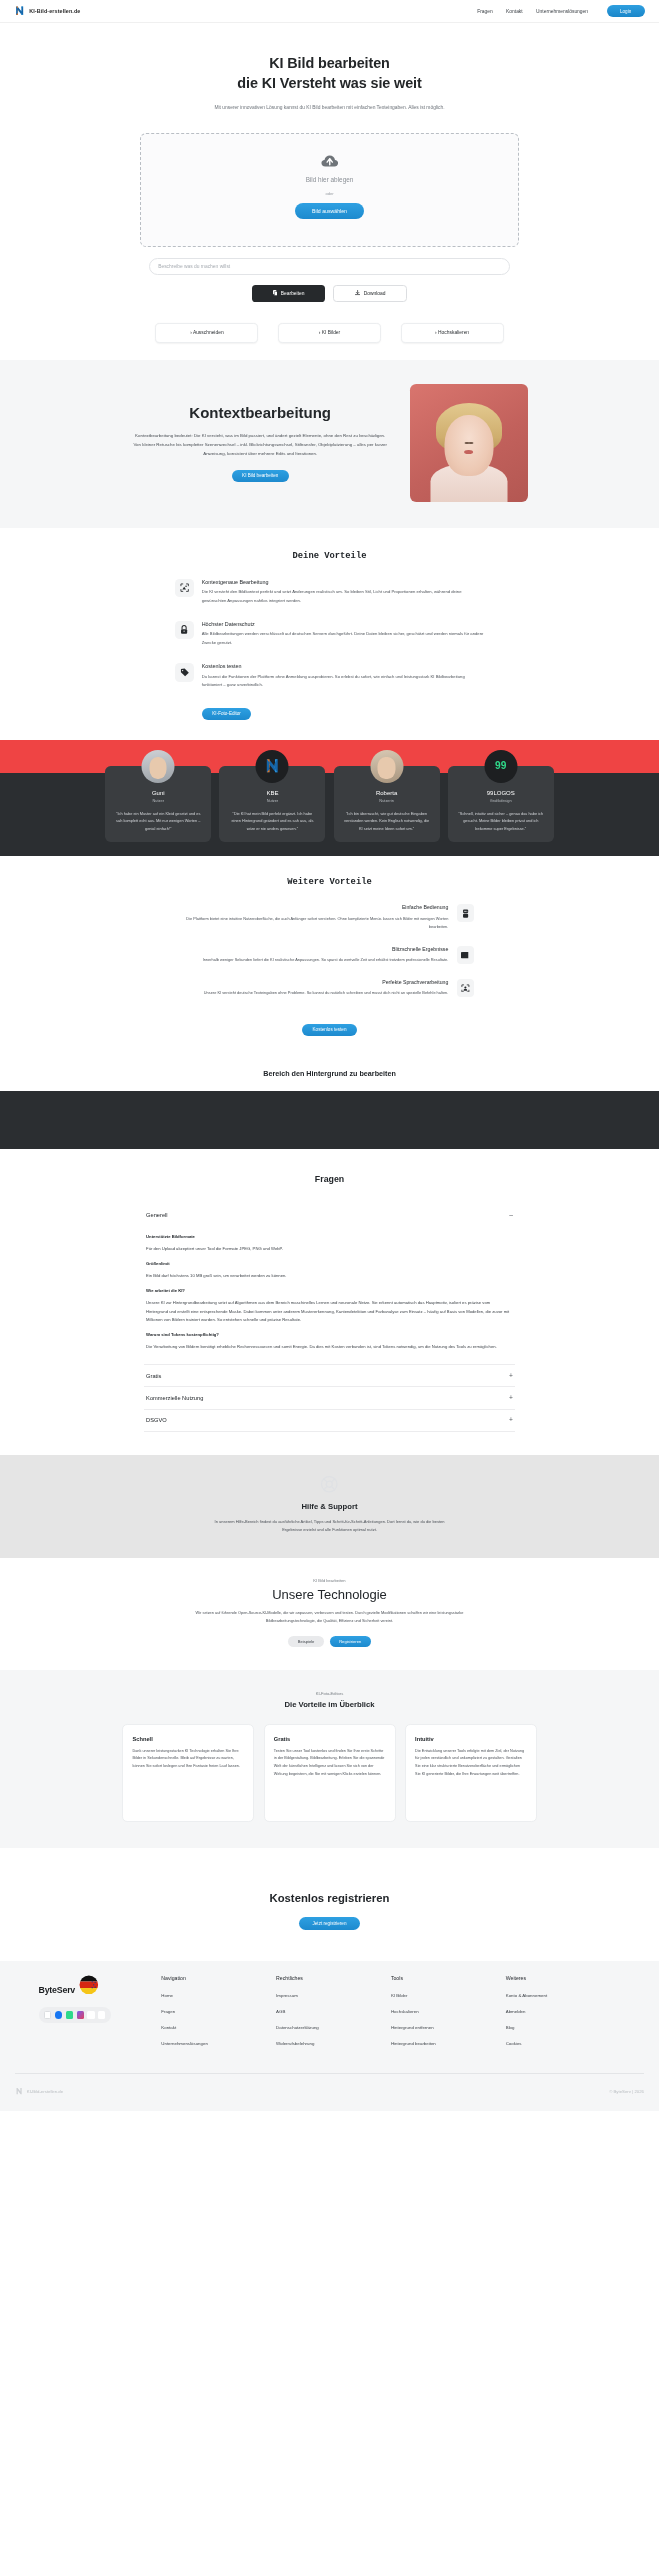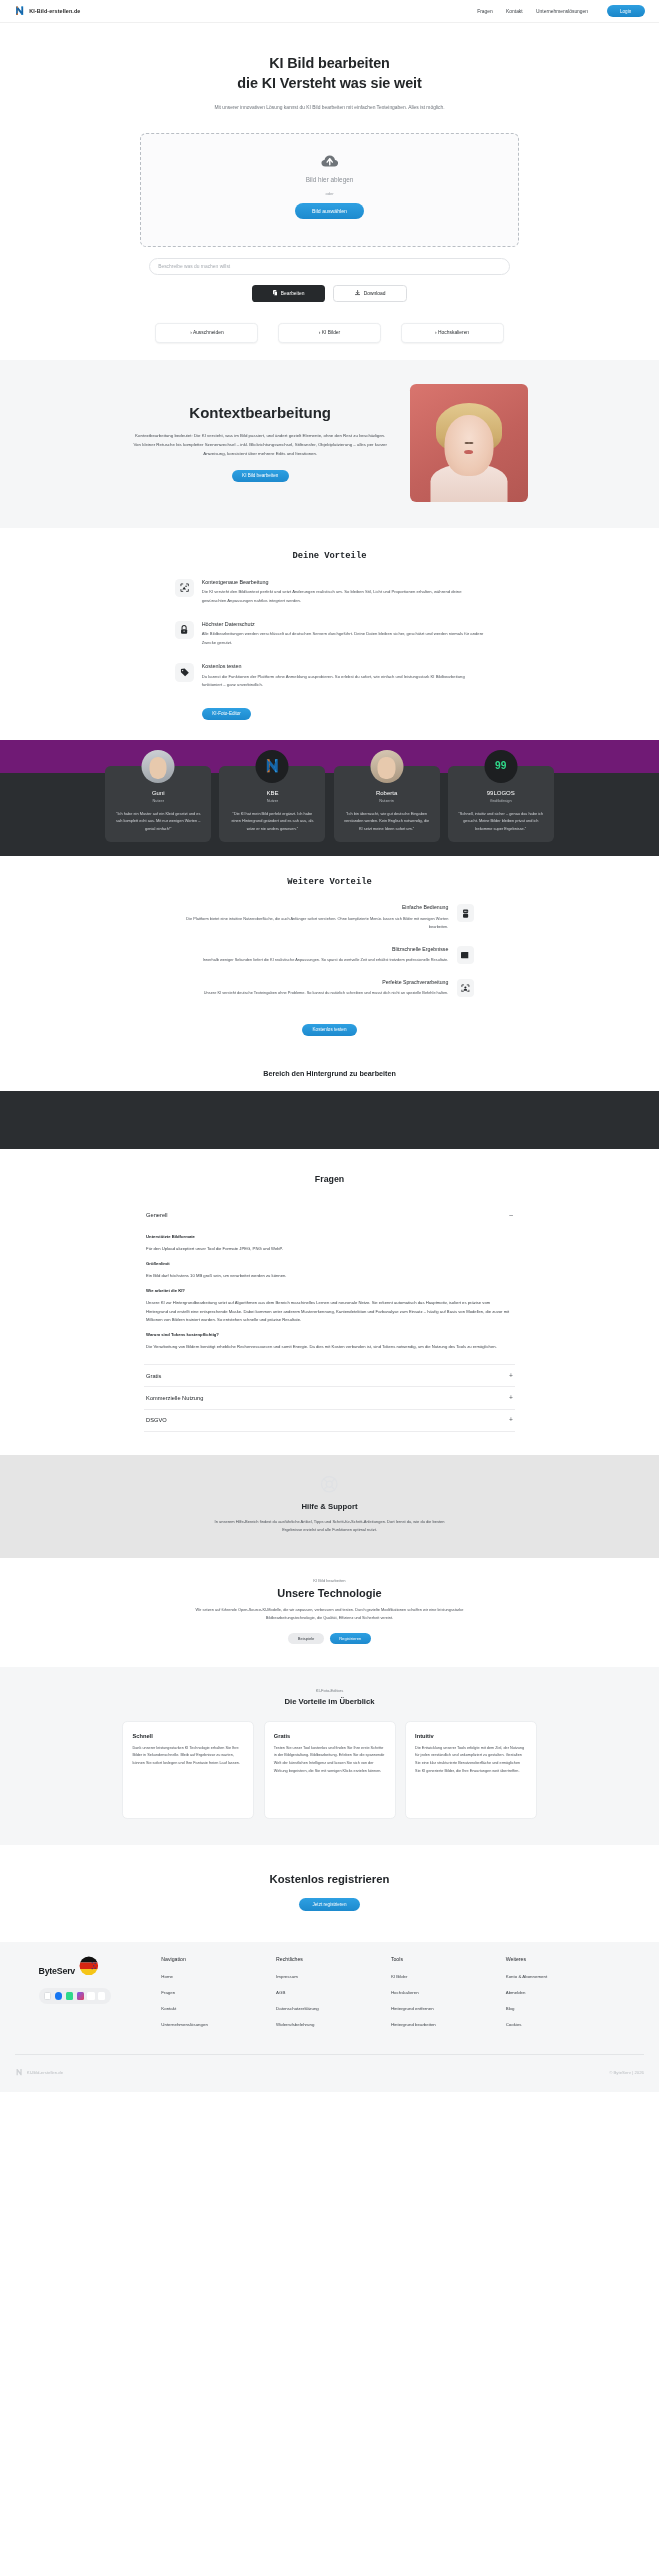--- a/index.html
+++ b/index.html
@@ -135,21 +135,21 @@
   .benefit-ico {
     width: 18.5px; height: 18.5px; flex: 0 0 18.5px;
     background: #f3f4f5; border-radius: 4.6px;
     display:flex; align-items:center; justify-content:center;
   }
   .benefit-body h3 { font-size: 5.4px; font-weight: 400; color: #23272b; margin-bottom: 3.6px; }
   .benefit-body p { font-size: 4.2px; line-height: 2.05; color: #4b5057; }
   .benefit-cta { width: 309px; margin: 2.1px auto 0; }
 
   
-  .testi-sec { position: relative; background: #701a75; padding-top: 8.2px; }
+  .testi-sec { position: relative; background: #ef4444; padding-top: 8.2px; }
   .testi-band { position:absolute; left:0; right:0; top: 33px; bottom: 0; background:#2b2e31; }
   .testi-row { position: relative; display:flex; justify-content:center; gap: 8.2px; padding: 0 0 14.4px; }
   .testi-card {
     width: 106px; background: #3a3d40; border-radius: 5.7px;
     padding: 24px 8.2px 9.3px; margin-top: 17.5px; text-align:center; position:relative;
   }
   .testi-av {
     position:absolute; top: -16.5px; left: 50%; transform: translateX(-50%);
     width: 33px; height: 33px; border-radius: 50%; overflow:hidden;
     background:#1d1f21; display:flex; align-items:center; justify-content:center;
@@ -194,21 +194,21 @@
 
   
   .hilfe { background:#e5e5e5; padding: 20.6px 0 23px; text-align:center; }
   .hilfe-ico { margin: 0 auto 8.2px; display:block; }
   .hilfe h2 { font-size: 7.7px; font-weight: 700; color: #22262a; margin-bottom: 7.2px; }
   .hilfe p { font-size: 4px; line-height: 2.1; color: #4b5057; width: 242px; margin: 0 auto; }
 
   
   .tech { background:#fff; padding: 20.6px 0 23px; text-align:center; }
   .tech-eyebrow { font-size: 4.1px; color: #7b8086; margin-bottom: 3.6px; }
-  .tech h2 { font-size: 11px; font-weight: 700; color: #22262a; margin-bottom: 7.2px; }
+  .tech h2 { font-size: 13px; font-weight: 400; color: #22262a; margin-bottom: 7.2px; }
   .tech p { font-size: 3.9px; line-height: 2.1; color: #4b5057; width: 289px; margin: 0 auto 10.3px; }
   .tech-btns { display:flex; gap: 6.2px; justify-content:center; }
   .btn-grey {
     background:#e9eaec; color:#3a3f45; border:none; border-radius: 6.7px;
     padding: 3.1px 9.3px; font-size: 4.1px; cursor:pointer; font-family: inherit;
   }
   .btn-blue-xs {
     background: linear-gradient(180deg,#2ea0e2 0%,#1d8ace 100%);
     color:#fff; border:none; border-radius: 6.7px;
     padding: 3.1px 9.3px; font-size: 4.1px; cursor:pointer; font-family: inherit;
@@ -221,21 +221,21 @@
   .ueber-grid { display:flex; justify-content:center; gap: 9.3px; }
   .ueber-card {
     width: 132px; min-height: 98px; background: #fff; border: 0.5px solid #eceef0;
     border-radius: 5.2px; padding: 10.3px 9.3px;
   }
   .ueber-card h3 { font-size: 5.7px; font-weight: 700; color: #22262a; margin-bottom: 6.2px; }
   .ueber-card p { font-size: 3.8px; line-height: 2.0; color: #4b5057; }
 
   
   .reg { background:#fff; padding: 28px 0 31px; text-align:center; }
-  .reg h2 { font-size: 11.3px; font-weight: 700; color: #22262a; margin-bottom: 12.4px; }
+  .reg h2 { font-size: 11.3px; font-weight: 700; color: #22262a; margin-bottom: 12.4px; margin-top: 16px; }
   .btn-reg {
     background: linear-gradient(180deg,#2ea0e2 0%,#1d8ace 100%);
     color:#fff; border:none; border-radius: 7.7px;
     padding: 4.1px 13.4px; font-size: 4.6px; cursor:pointer; font-family: inherit;
   }
 
   
   .footer { background: #f5f6f7; padding: 14.4px 0 0; }
   .footer-inner { width: 582px; margin: 0 auto; display:flex; gap: 0; }
   .f-brandcol { width: 139px; }

